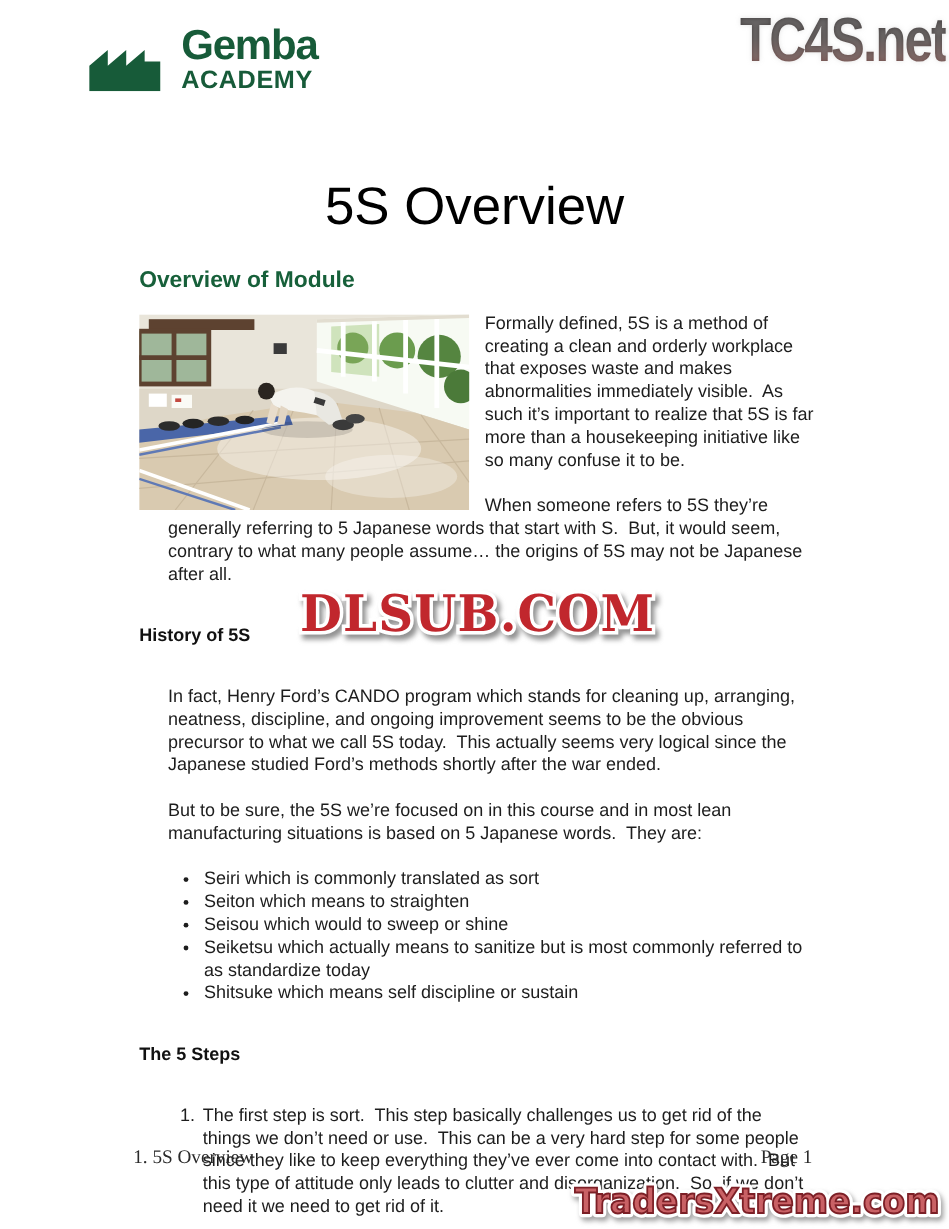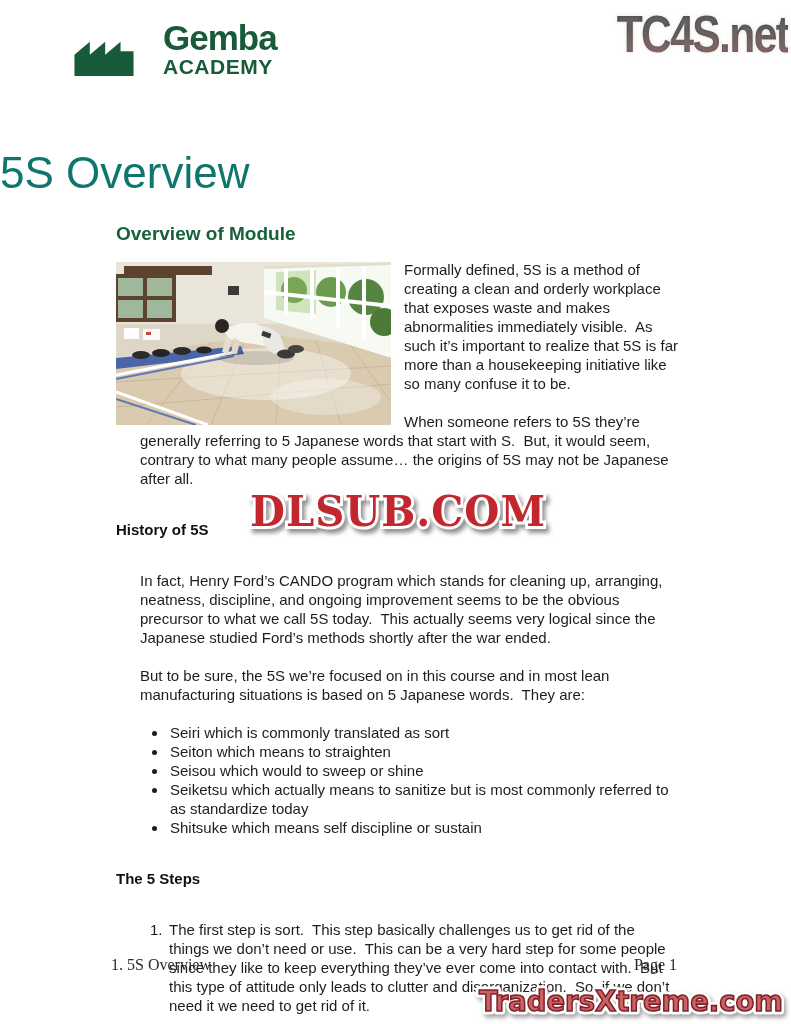--- a/index.html
+++ b/index.html
@@ -13,21 +13,21 @@
     font-family: "Liberation Sans", sans-serif;
     color: #1d1d1d;
   }
 
   
   .logo {
     position: absolute;
     left: 64px; top: 20px;
     display: flex;
     align-items: flex-start;
-    gap: 19px;
+    gap: 7px;
   }
   .logo-icon { width: 80px; height: 52px; margin-top: 4px; }
   .logo-text { line-height: 1; }
   .logo-primary {
     font-size: 35px;
     font-weight: bold;
     color: #175b39;
     letter-spacing: -1px;
   }
   .logo-secondary {
@@ -50,23 +50,24 @@
     background-clip: text;
     color: transparent;
     text-shadow: 0 0 5px rgba(175,175,175,0.35);
   }
 
   
   .doc-title {
     position: absolute;
     left: 0; right: 0;
     top: 148px;
+    text-align: center;
     font-size: 44px;
     font-weight: normal;
-    color: #0f766e;
+    color: #000000;
     letter-spacing: 0px;
   }
 
   
   .body-flow {
     position: absolute;
     left: 116px; top: 224px;
     width: 562px;
     font-size: 15px;
     line-height: 19px;

